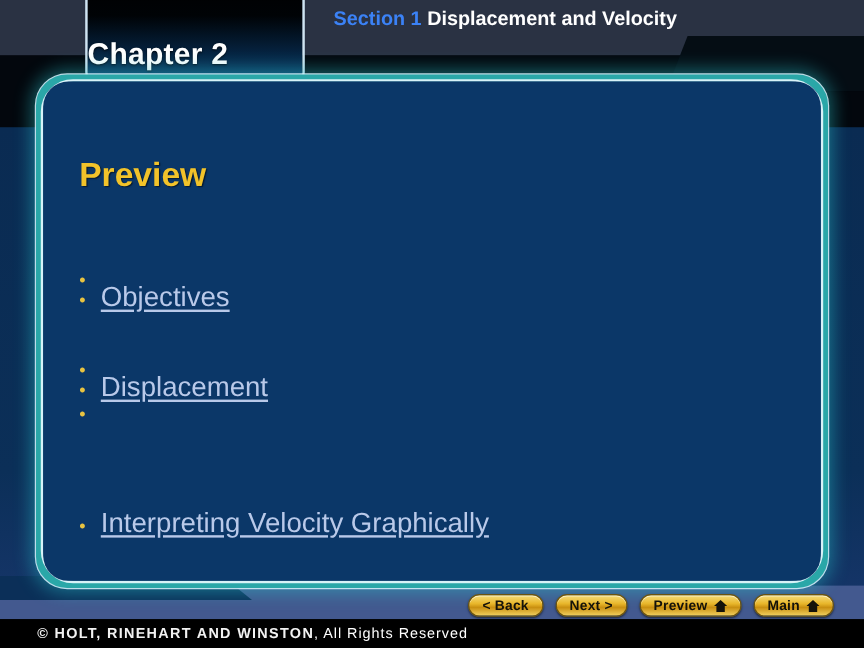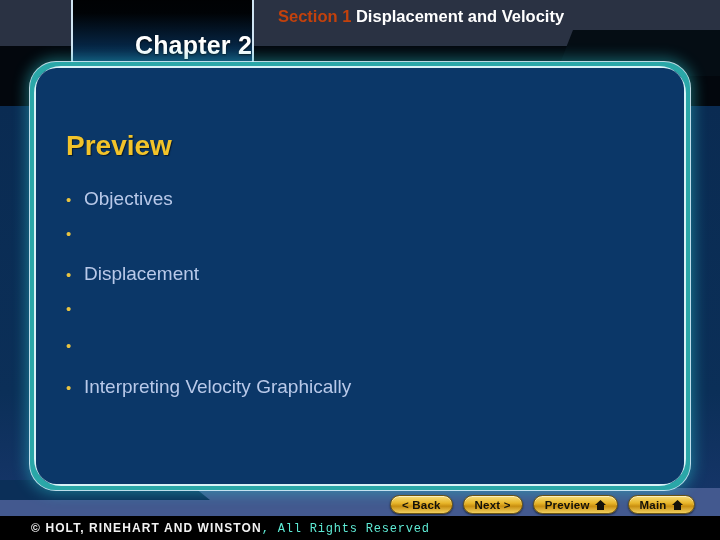--- a/index.html
+++ b/index.html
@@ -46,40 +46,40 @@
     left: 71px; top: -22px;
     width: 183px; height: 96px;
     border: 2px solid #cfe4f2;
     border-radius: 14px;
     background: linear-gradient(180deg, #000000 0%, #000306 36%, #062544 72%, #0b3a6b 100%);
     box-sizing: border-box;
   }
   .chapter-badge-label {
     position: absolute;
     left: 0; right: 0; bottom: 12px;
-    text-align: right;
+    text-align: left;
     color: #ffffff;
     font-size: 25px;
     font-weight: bold;
     letter-spacing: 0.2px;
     text-shadow: 0 1px 2px rgba(0,0,0,.8);
   }
 
   
   .section-title {
     position: absolute;
     left: 278px; top: 5px;
     width: 300px;
     font-size: 16.5px;
     font-weight: bold;
     line-height: 22px;
     color: #ffffff;
   }
   .section-title .sec-num {
-    color: #c2410c;
+    color: #3b82f6;
   }
 
   
   .body-backdrop {
     position: absolute;
     left: 0; top: 106px;
     width: 720px; height: 410px;
     background: linear-gradient(180deg, #0a2b52 0%, #0b2f58 70%, #17366b 100%);
   }
   .body-backdrop-light {
@@ -159,24 +159,26 @@
   }
   .bullet {
     width: 18px;
     color: #e8c341;
     font-size: 15px;
     line-height: 1;
     flex: 0 0 18px;
   }
   .link-text {
     color: #b9c9e9;
-    font-size: 19px;
+    font-size: 23px;
+    text-decoration: underline;
     text-underline-offset: 3px;
     cursor: pointer;
     white-space: nowrap;
+    margin-top: 46px;
   }
 
   
   .nav-bar {
     position: absolute;
     left: 390px; top: 495px;
     display: flex;
     gap: 10px;
     align-items: center;
   }
@@ -219,23 +221,22 @@
     font-size: 12px;
     color: #f2f2f2;
     letter-spacing: .6px;
   }
   .footer-text .fb {
     font-weight: bold;
     letter-spacing: 1.1px;
   }
   .footer-text .fn {
     font-weight: normal;
-    color: #5eead4;
+    color: #ffffff;
     letter-spacing: .8px;
-    font-family: Liberation Mono, monospace;
   }
 </style>
 </head>
 <body>
 
 <div id="slide">
 
   <div class="header-band"></div>
   <div class="under-header-dark"></div>
   <div class="header-wedge"></div>

